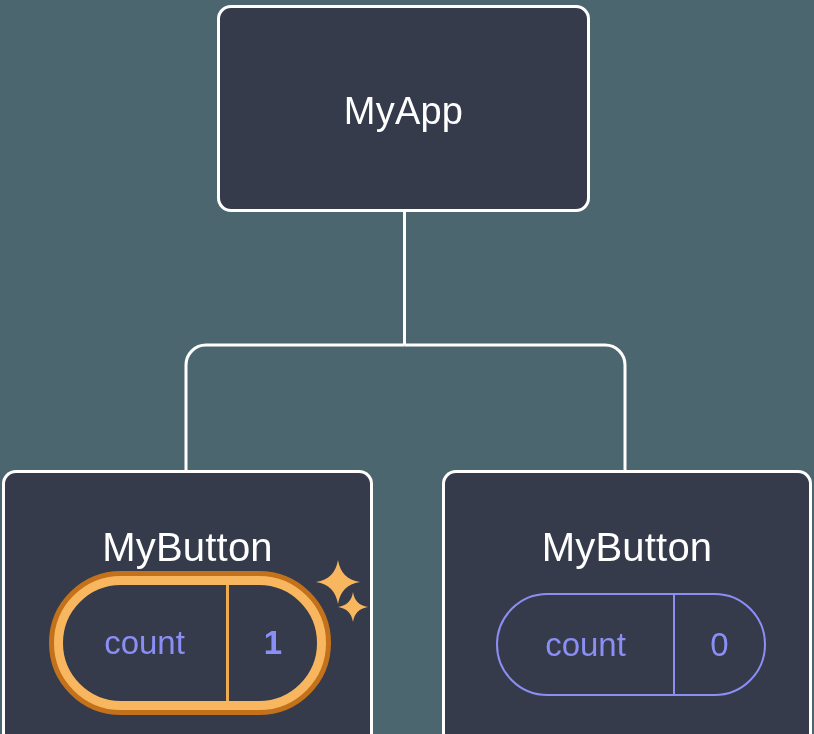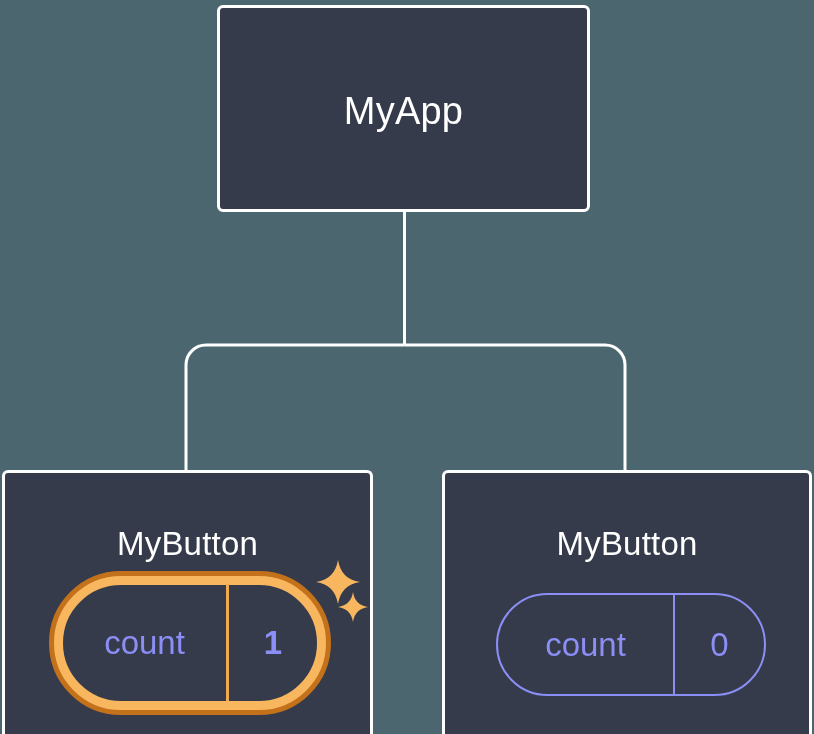--- a/index.html
+++ b/index.html
@@ -26,21 +26,21 @@
     width: 814px;
     height: 734px;
     pointer-events: none;
   }
   
   .node {
     position: absolute;
     box-sizing: border-box;
     background: #353b4a;
     border: 3px solid #ffffff;
-    border-radius: 6px;
+    border-radius: 14px;
   }
   .node-root {
     left: 217px;
     top: 5px;
     width: 373px;
     height: 207px;
   }
   .node-child-left {
     left: 2px;
     top: 470px;
@@ -69,21 +69,21 @@
     letter-spacing: 0.2px;
     white-space: nowrap;
   }
   .node-root .node-title {
     top: 82px;
     font-size: 38px;
   }
   .node-child-left .node-title,
   .node-child-right .node-title {
     top: 52px;
-    font-size: 33px;
+    font-size: 40px;
   }
   
   .pill {
     position: absolute;
     box-sizing: border-box;
     display: flex;
     align-items: stretch;
     border: 2px solid #8b8ef5;
     border-radius: 999px;
     background: transparent;

